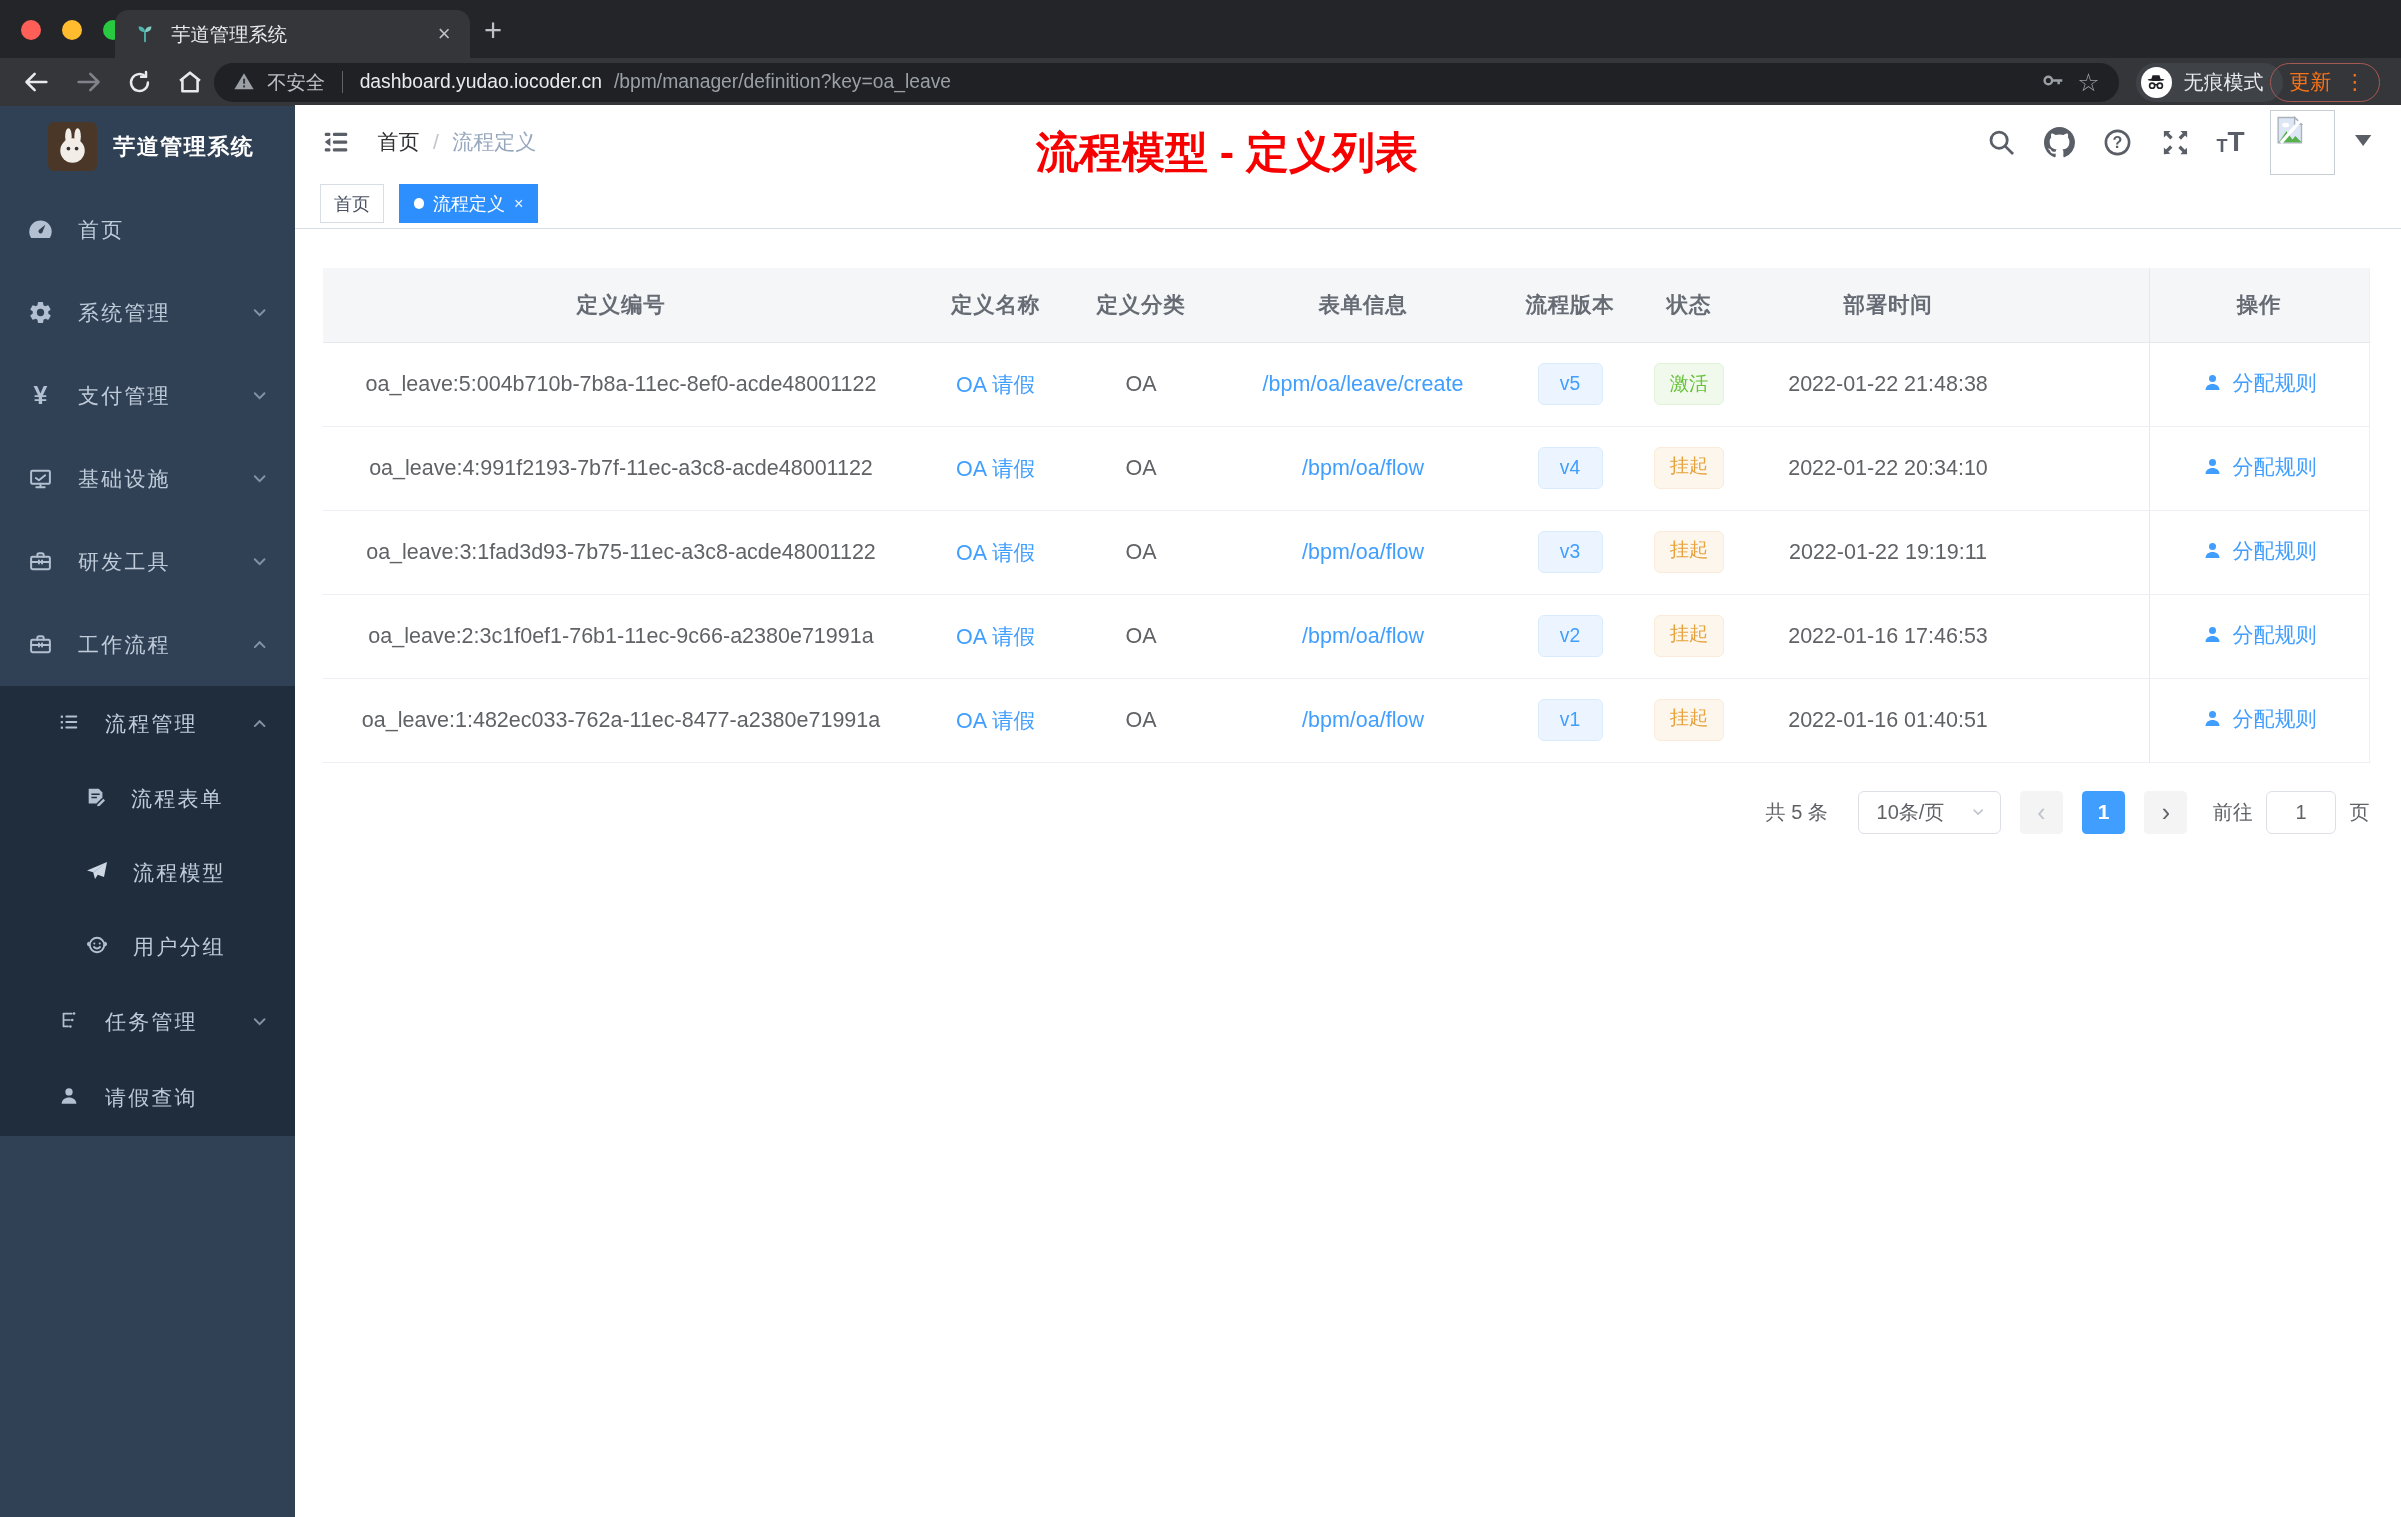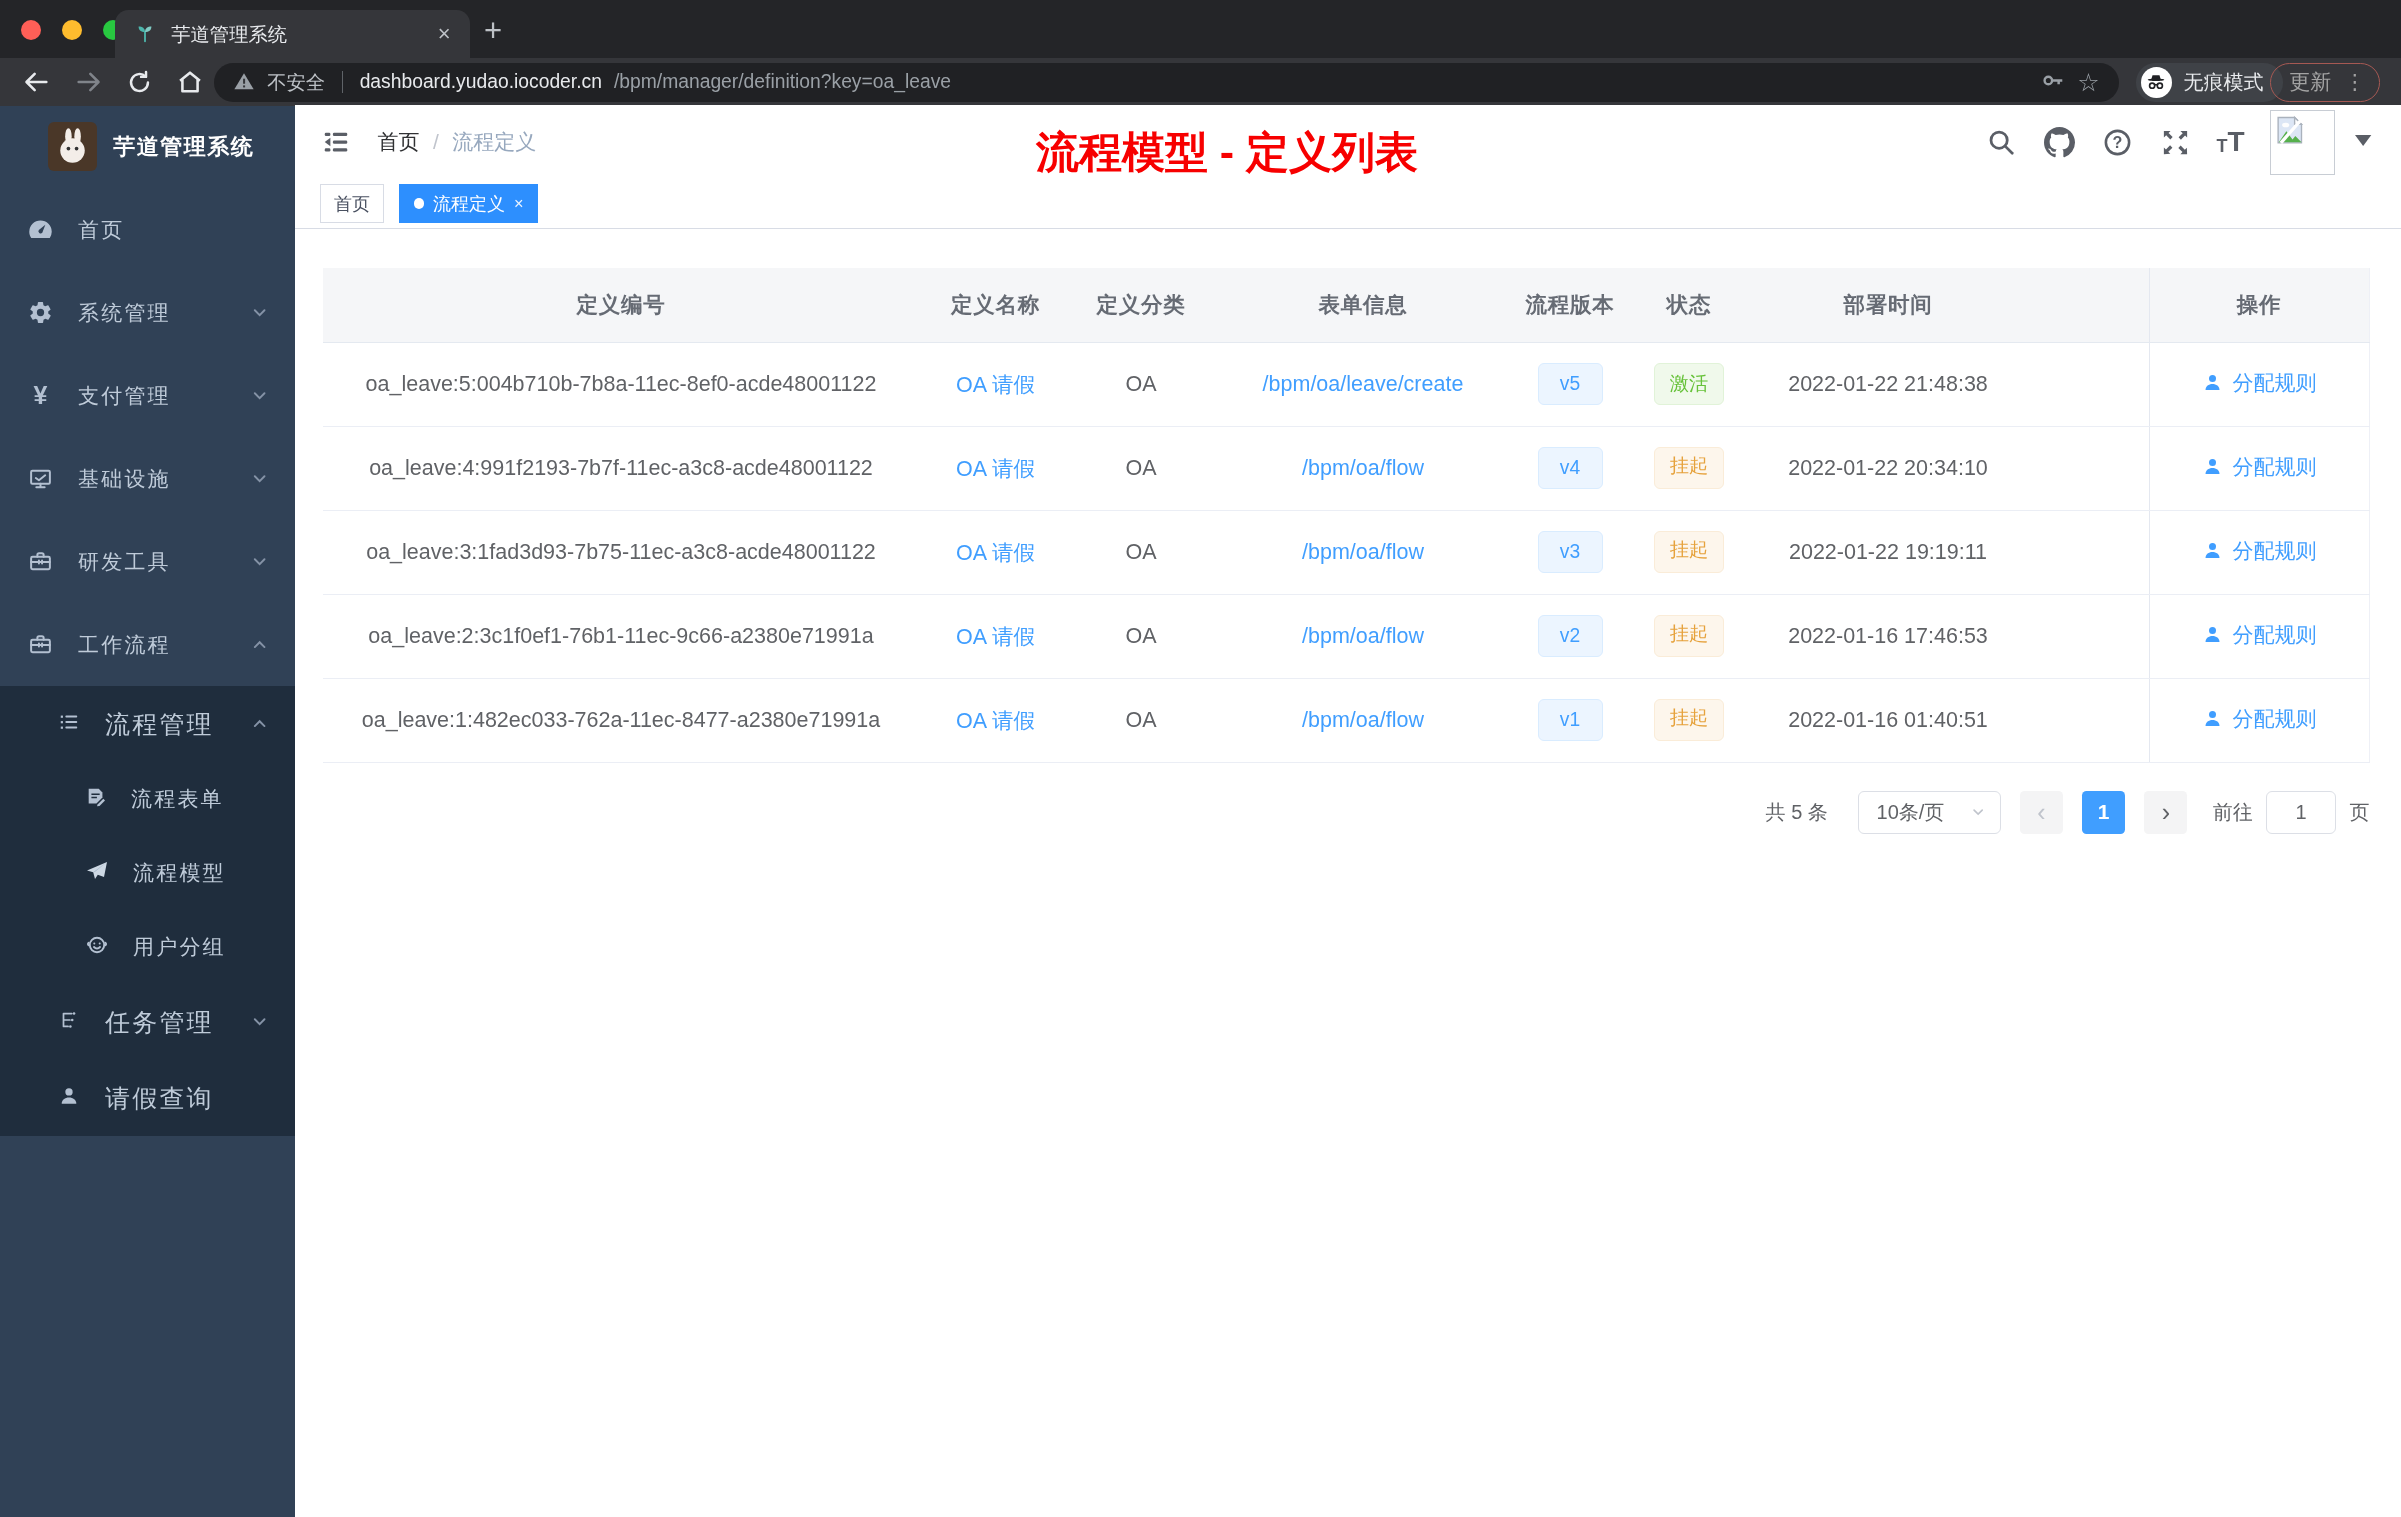--- a/index.html
+++ b/index.html
@@ -29,37 +29,37 @@
   .url-path { color:#9aa0a6; font-size:19.3px; }
   .url-spacer { flex:1; }
   .star-glyph { color:#9aa0a6; font-size:25px; }
   .incog-chip { position:absolute; left:2136px; top:4.5px; height:39px; background:#3f4247;
     border-radius:19.3px; display:flex; align-items:center; gap:12px; padding:0 19.3px 0 4.5px; }
   .incog-circle { width:31px; height:31px; border-radius:50%; background:#fff;
     display:flex; align-items:center; justify-content:center; }
   .incog-label { color:#e8eaed; font-size:20px; }
   .update-pill { position:absolute; right:21px; top:4.5px; height:39px; border:1.5px solid #a65953;
     border-radius:19.3px; display:flex; align-items:center; gap:13.4px; padding:0 13.4px 0 18px;
-    color:#a3a3a3; font-size:21px; }
+    color:#f97316; font-size:21px; }
   .update-dots { font-size:21px; letter-spacing:0; }
 
   
   .app { display:flex; height:1412px; }
 
   
   .sidebar { width:295px; flex-shrink:0; background:#304156; color:#bfcbd9; }
   .logo-row { height:83px; display:flex; align-items:center; padding-left:48px; gap:16.3px; }
   .logo-img { width:49px; height:49px; border-radius:6px; overflow:hidden; flex-shrink:0; }
   .logo-title { color:#fff; font-size:22px; font-weight:bold; letter-spacing:1.5px; }
   .m-item { height:83px; display:flex; align-items:center; padding:0 25px 0 27px; font-size:21px; }
   .m-item .m-icon { width:27px; display:flex; justify-content:center; flex-shrink:0; }
   .m-item .m-label { margin-left:24px; flex:1; letter-spacing:2.2px; }
   .m-caret { width:21px; display:flex; justify-content:center; }
   .submenu { background:#1f2d3d; }
-  .s-item { height:76px; display:flex; align-items:center; padding:0 25px 0 58px; font-size:25px; }
+  .s-item { height:76px; display:flex; align-items:center; padding:0 25px 0 58px; font-size:21px; }
   .s-item .m-label { margin-left:25px; flex:1; letter-spacing:2.2px; }
   .ss-item { height:74px; display:flex; align-items:center; padding:0 25px 0 85px; font-size:21px; }
   .ss-item .m-label { margin-left:24px; flex:1; letter-spacing:2.2px; }
   .icon-yen { font-size:25px; font-weight:bold; color:#b3c0d1; line-height:1; }
 
   
   .main { flex:1; position:relative; display:flex; flex-direction:column; background:#fff; }
   .navbar { height:74px; display:flex; align-items:center; padding:0 31px 0 24.5px; background:#fff; }
   .breadcrumb { display:flex; align-items:center; margin-left:25px; font-size:21px; gap:13.4px; }
   .bc-home { color:#303133; font-weight:500; }

